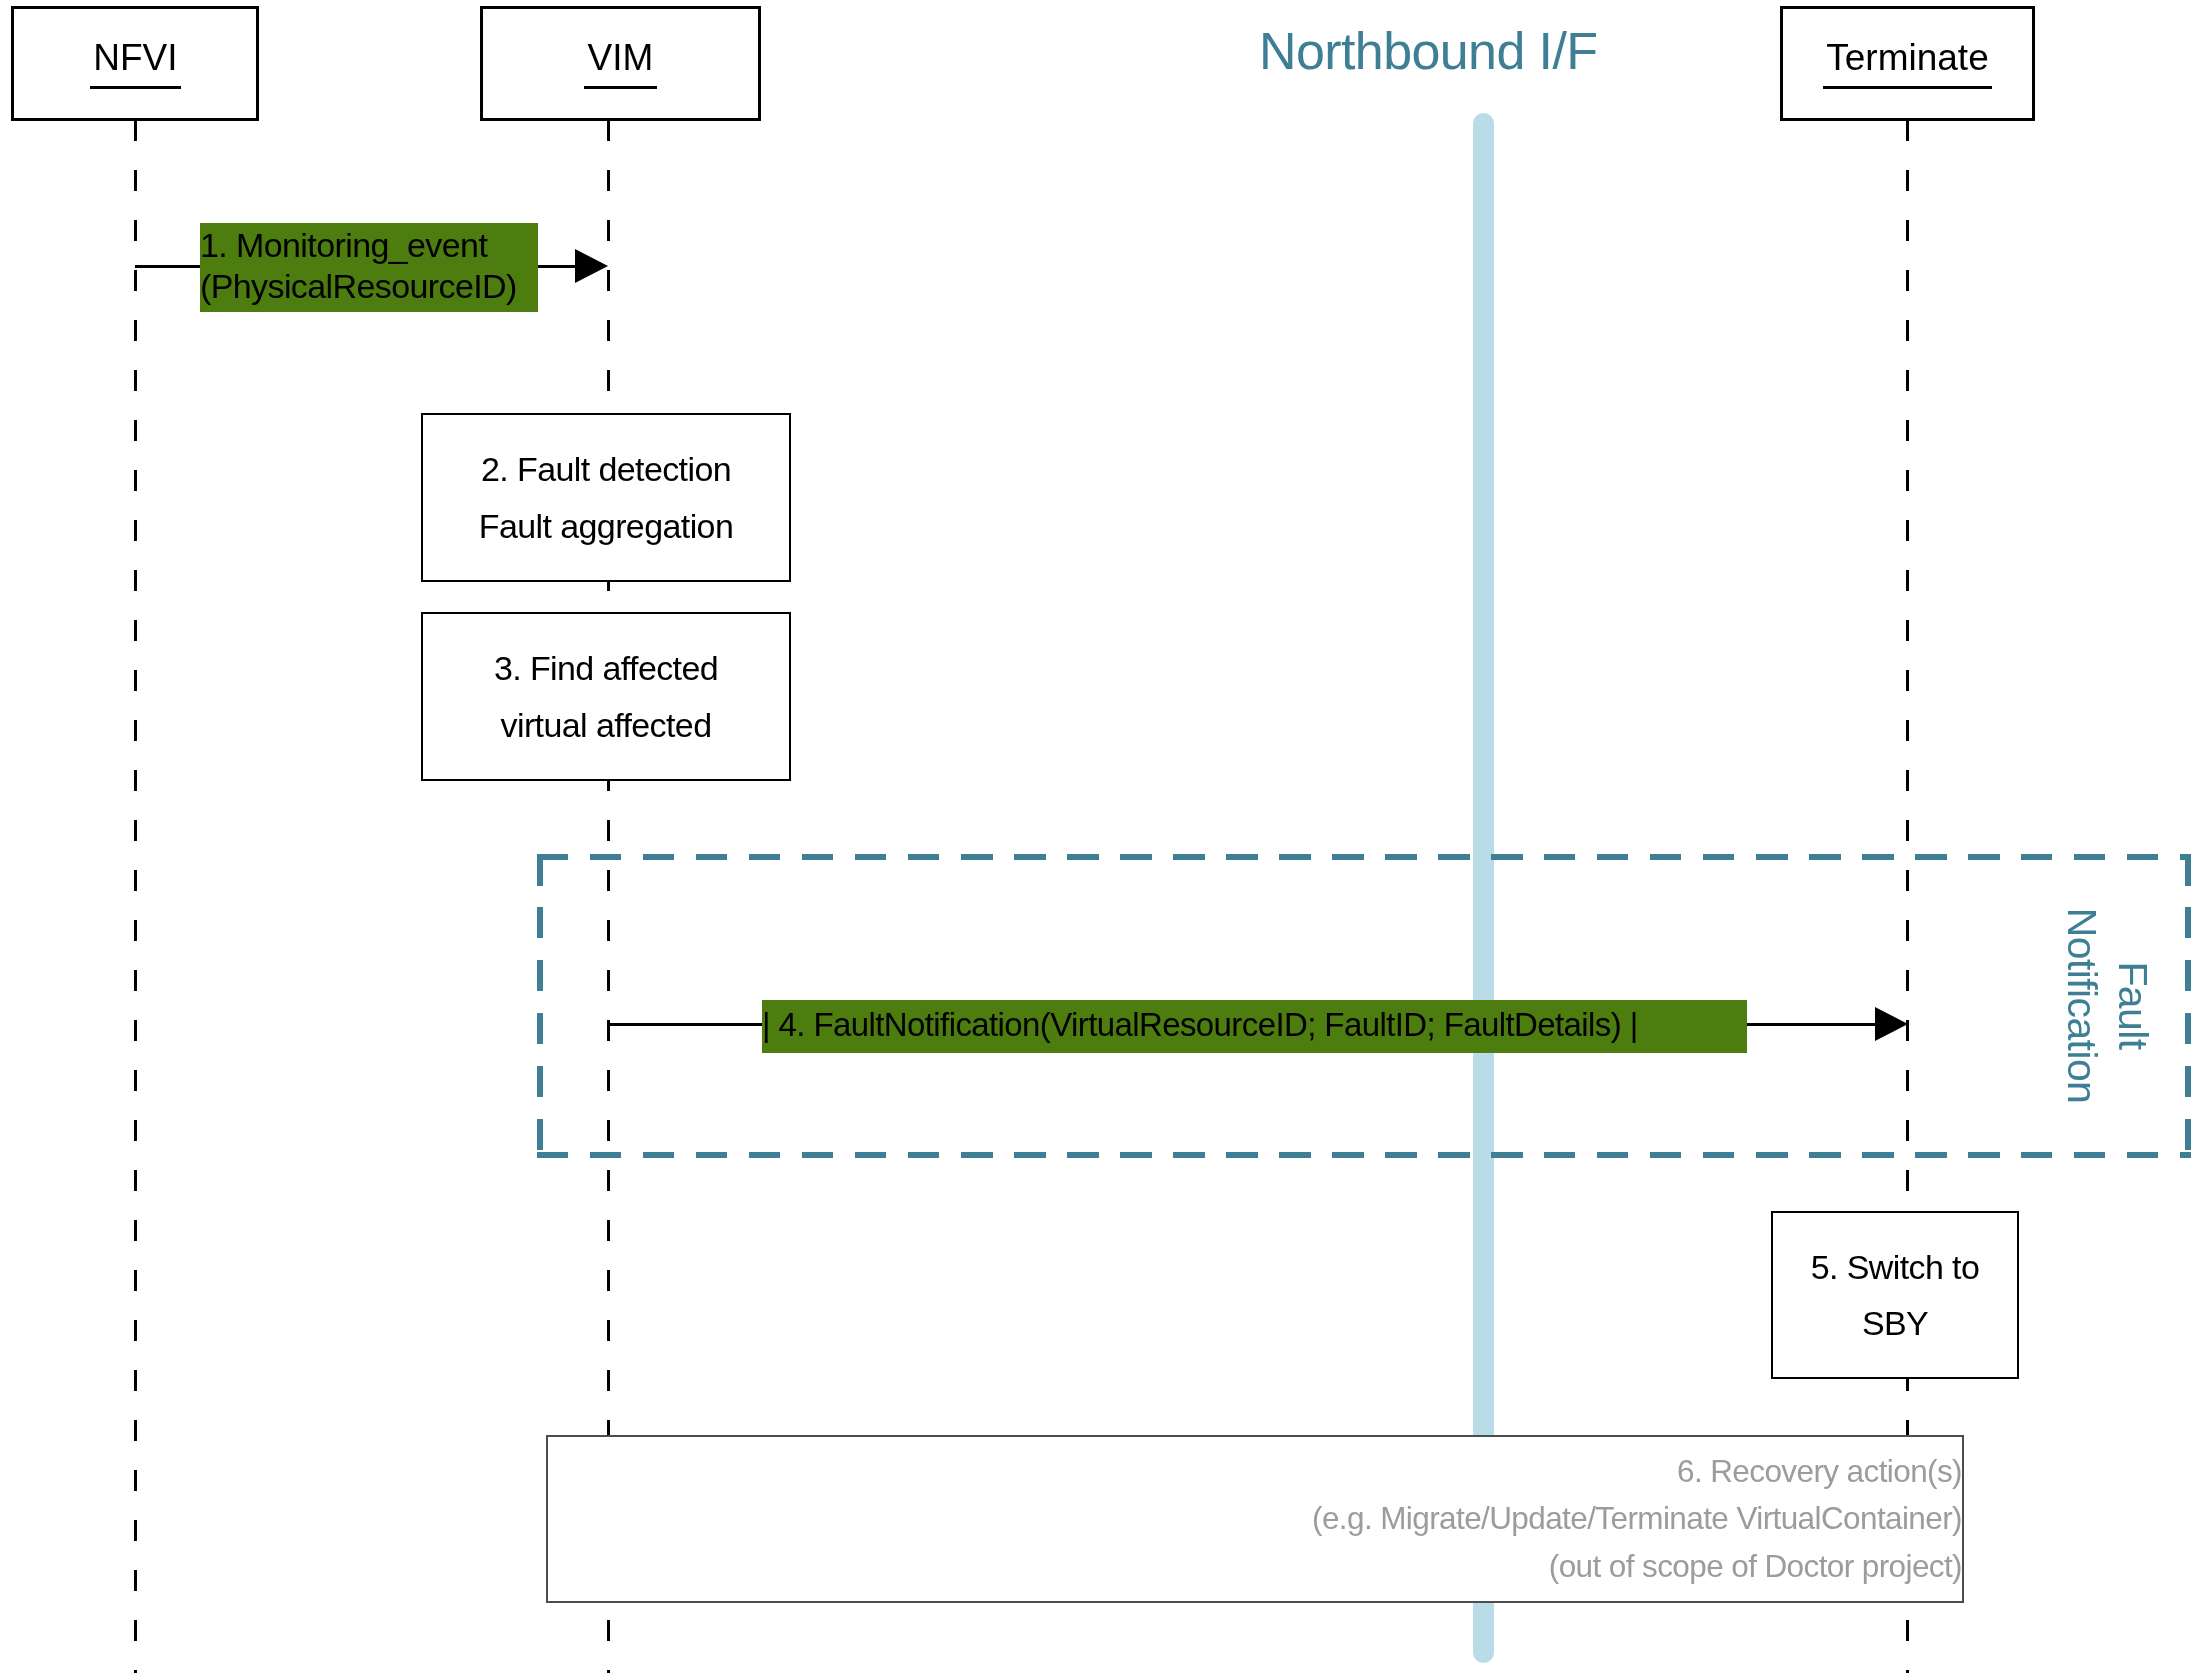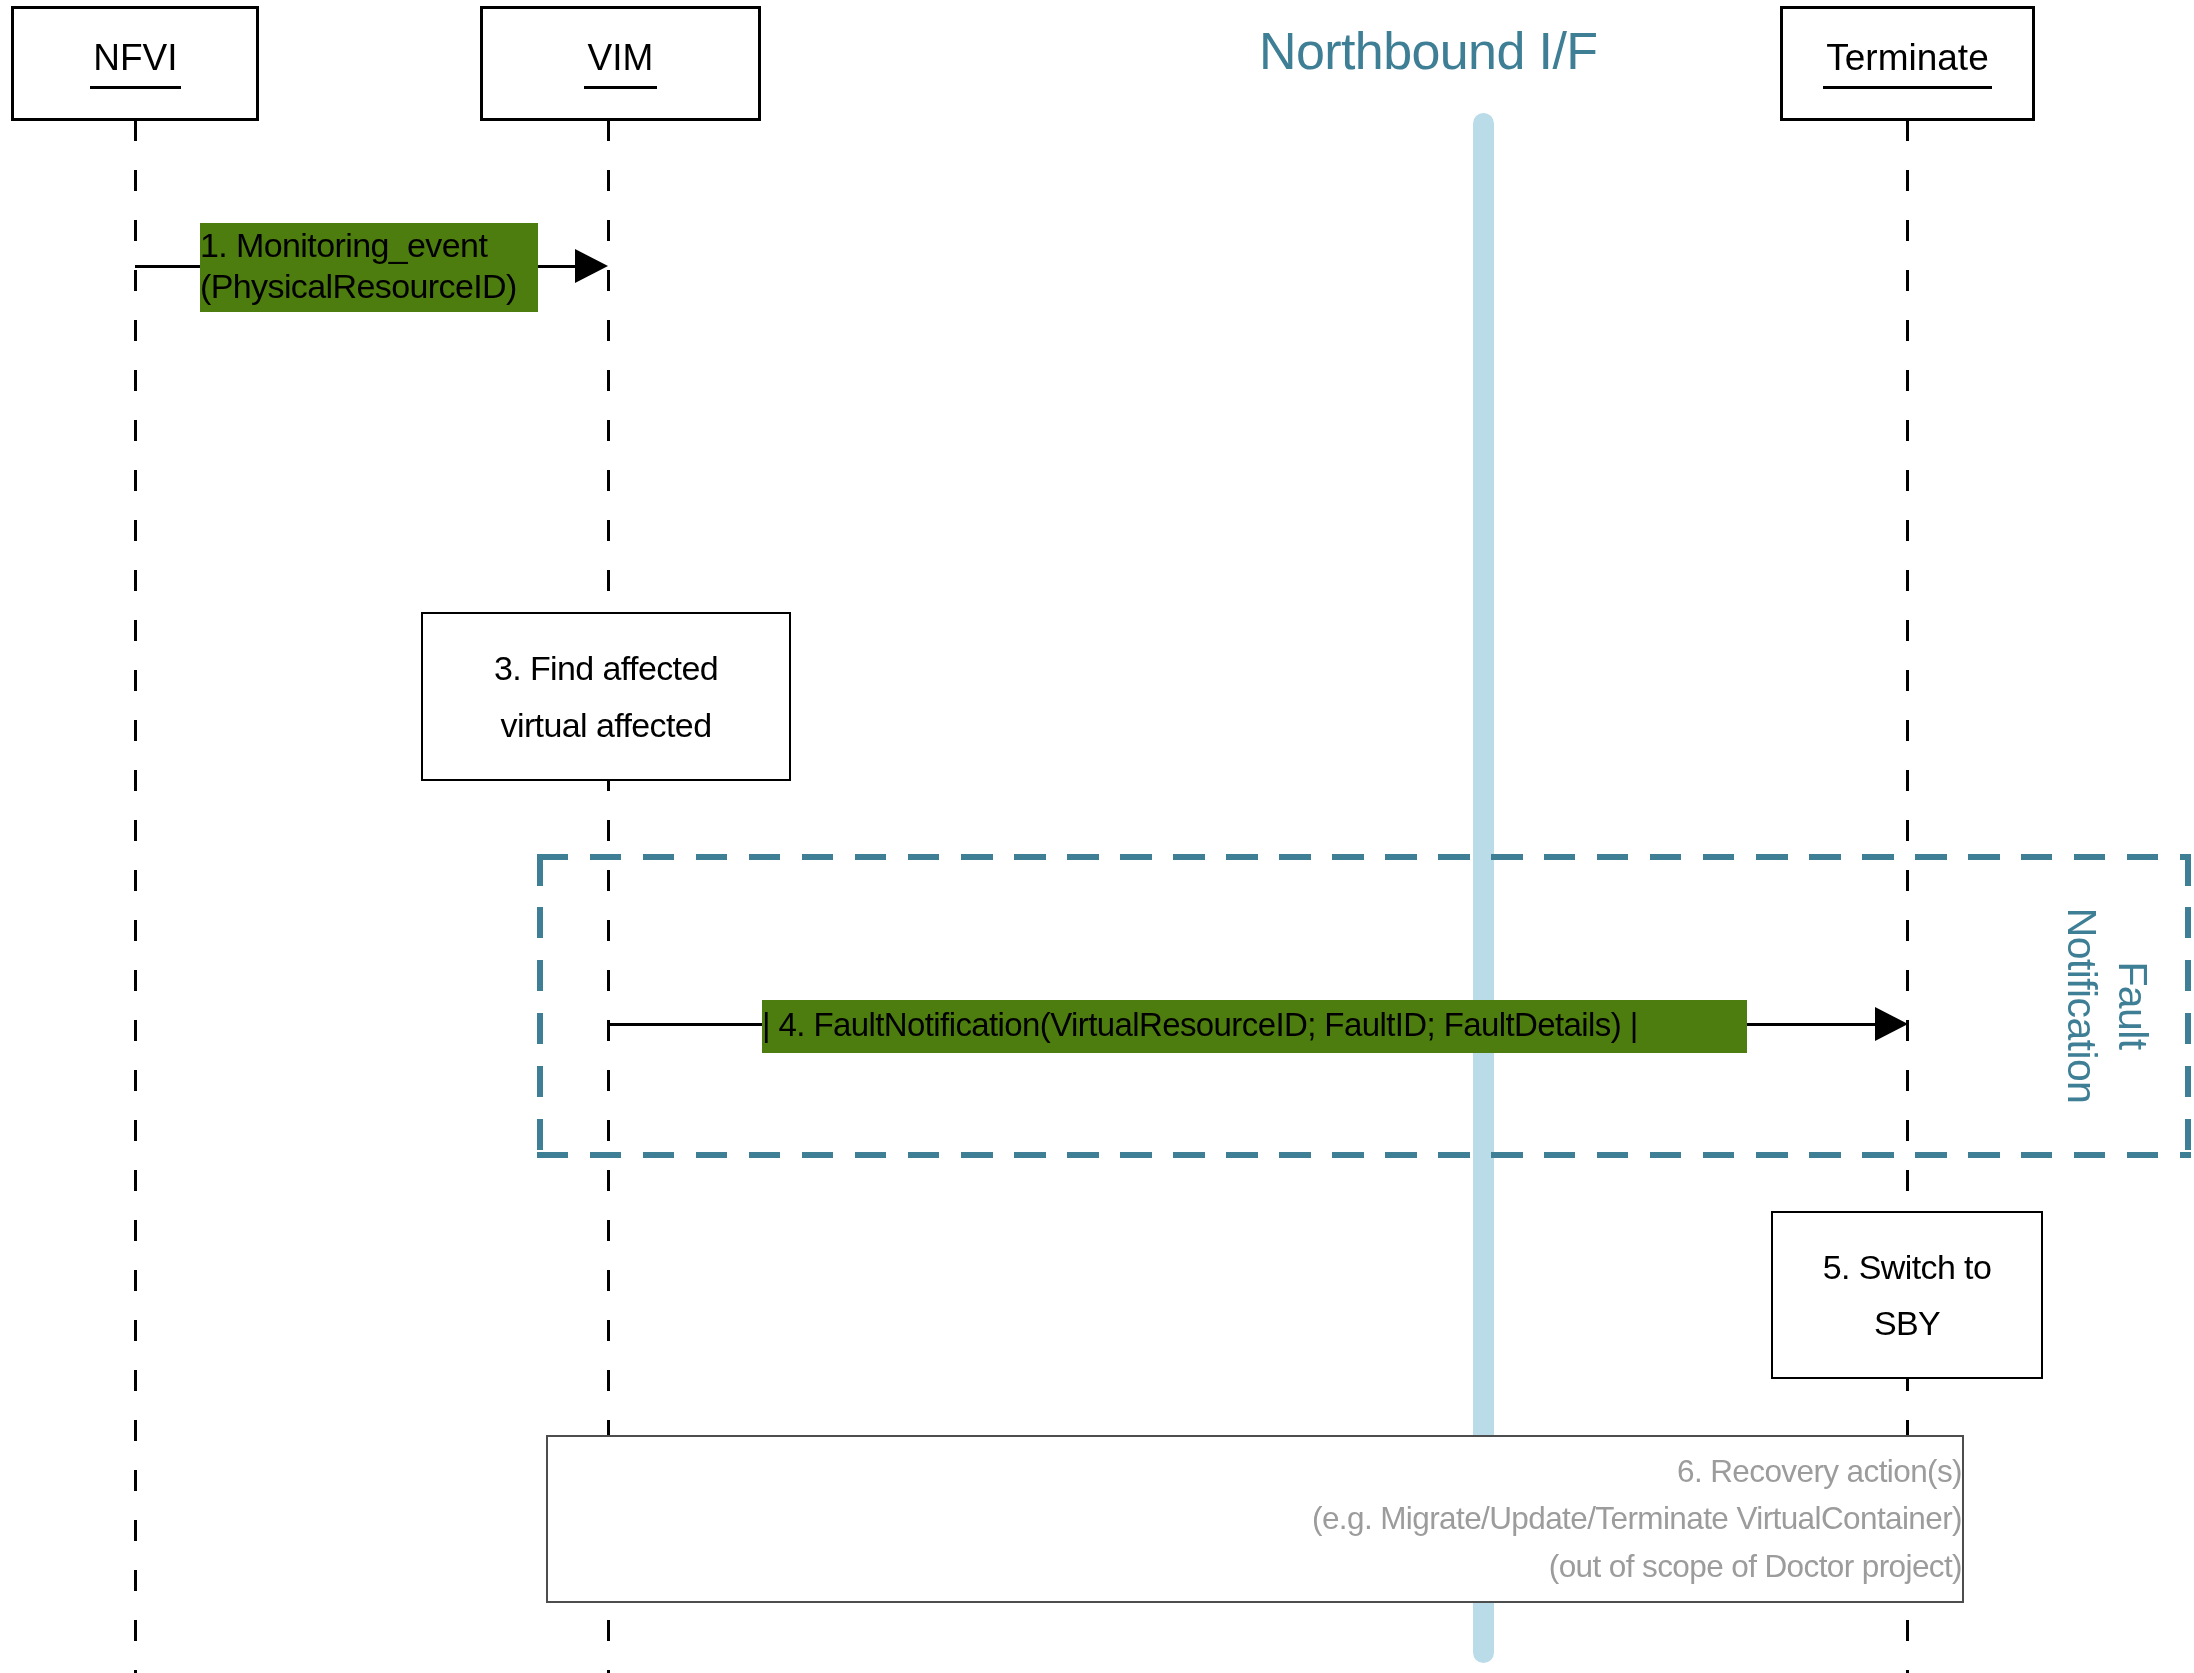--- a/index.html
+++ b/index.html
@@ -53,21 +53,21 @@
   .msg-label .mline{display:block;}
   
   .activity{
     position:absolute;border:2.8px solid #000;background:#fff;z-index:3;
     display:flex;flex-direction:column;align-items:center;justify-content:center;
     text-align:center;font-size:34px;line-height:1.65;box-sizing:border-box;letter-spacing:-0.6px;
   }
   .activity .bline{display:block;}
   #act2{left:421px;top:413px;width:370px;height:169px;}
   #act3{left:421px;top:612px;width:370px;height:169px;}
-  #act5{left:1771px;top:1211px;width:272px;height:168px;}
+  #act5{left:1771px;top:1211px;width:248px;height:168px;}
   #act6{
     left:546px;top:1435px;width:1418px;height:168px;
     border:2.3px solid #4D4D4D;color:#9C9C9C;font-size:31.5px;line-height:1.5;align-items:flex-end;
   }
   
   #fault-frame{position:absolute;left:537px;top:854px;width:1654px;height:304px;z-index:1;}
   .fh{position:absolute;left:0;right:0;height:5.6px;
       background:repeating-linear-gradient(90deg,#3E7F96 0 31.5px,transparent 31.5px 53px);}
   .fv{position:absolute;top:0;bottom:0;width:5.6px;
       background:repeating-linear-gradient(180deg,#3E7F96 0 31.5px,transparent 31.5px 53px);}
@@ -112,20 +112,24 @@
     <span class="fline">Notification</span>
   </div>
 
   <div class="msg-line" id="msg1-line"></div>
   <div class="arrowhead" id="msg1-arrow"></div>
   <div class="msg-label" id="msg1-label">
     <span class="mline">1. Monitoring_event</span>
     <span class="mline">(PhysicalResourceID)</span>
   </div>
 
+  <div class="activity" id="act2">
+    <span class="bline">2. Fault detection</span>
+    <span class="bline">Fault aggregation</span>
+  </div>
 
   <div class="activity" id="act3">
     <span class="bline">3. Find affected</span>
     <span class="bline">virtual affected</span>
   </div>
 
   <div class="msg-line" id="msg4-line"></div>
   <div class="arrowhead" id="msg4-arrow"></div>
   <div class="msg-label" id="msg4-label">| 4. FaultNotification(VirtualResourceID; FaultID; FaultDetails) |</div>
 

